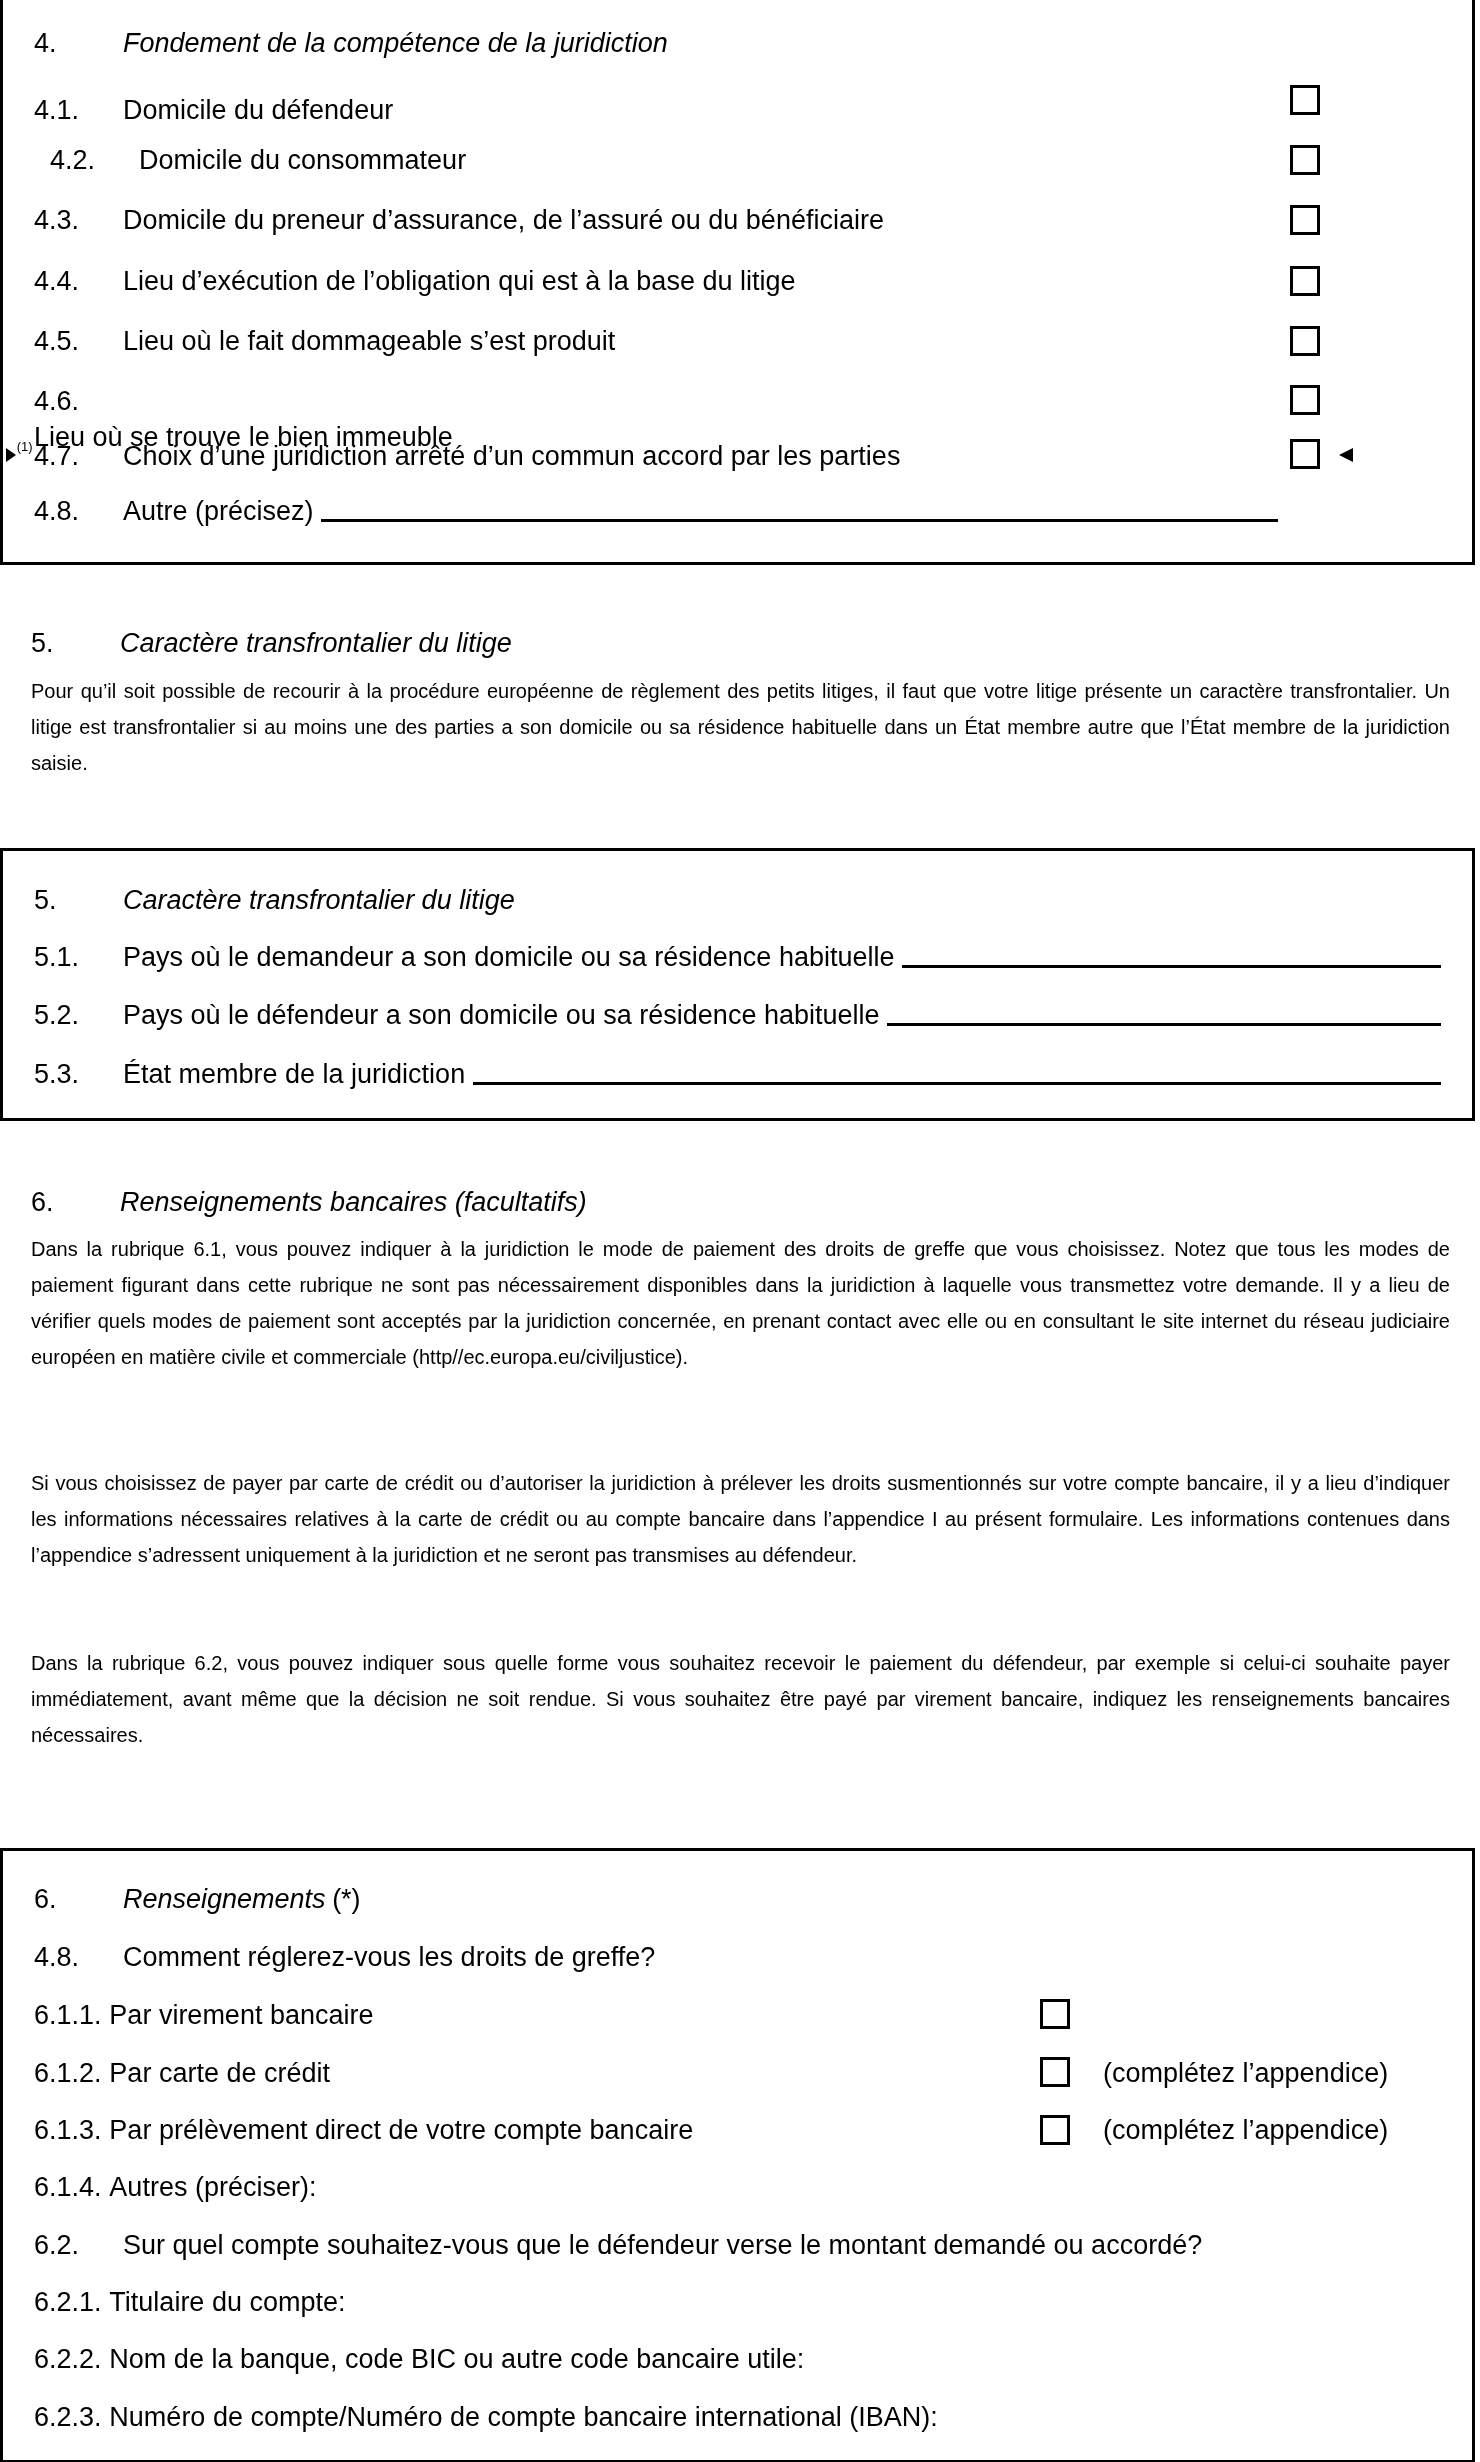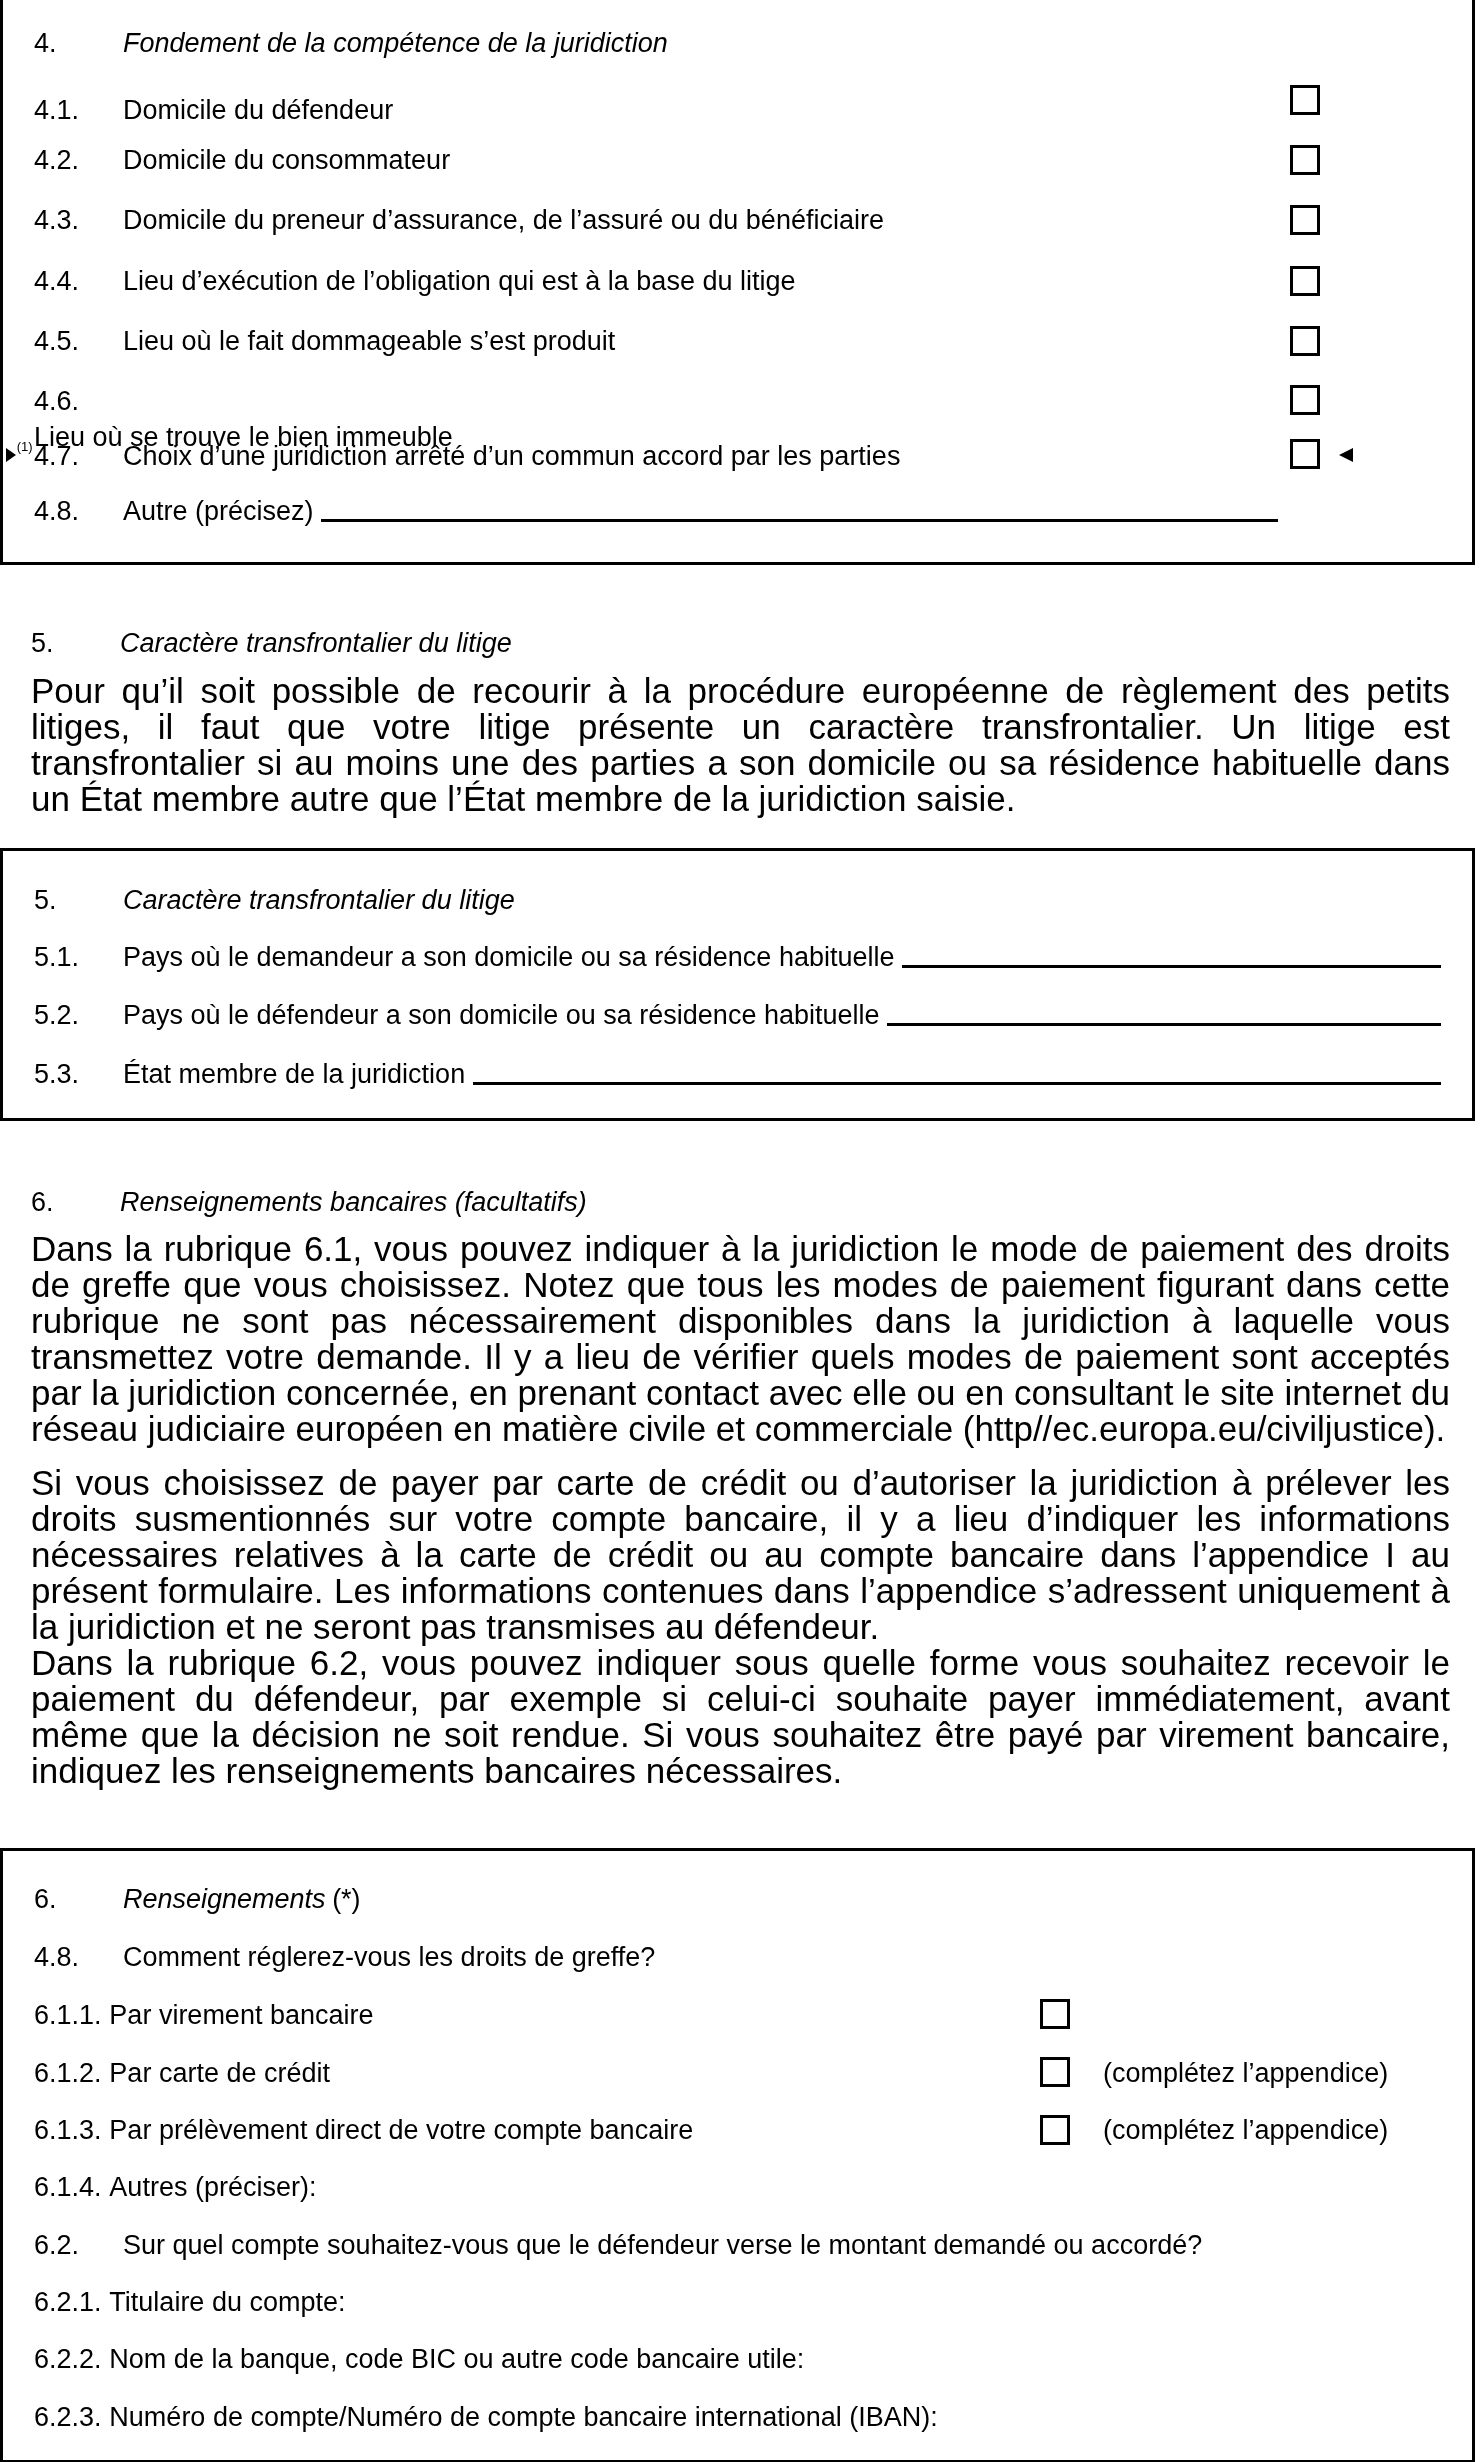--- a/index.html
+++ b/index.html
@@ -20,21 +20,21 @@
   .num { display: inline-block; width: 89px; }
   .numtight { display: inline-block; margin-right: 7.8px; }
   .title { font-style: italic; }
   .cb {
     position: absolute; width: 30px; height: 30px;
     border: 3.3px solid #000; box-sizing: border-box; background: #fff;
   }
   .fill { flex: 1; border-bottom: 3.3px solid #000; margin-left: 7.8px; height: 26px; align-self: flex-start; }
   .para {
     position: absolute; left: 31px; right: 31px;
-    text-align: justify; line-height: 36px; font-size: 35px;
+    text-align: justify; line-height: 36px; font-size: 20px;
   }
   .tri-right {
     position: absolute; width: 0; height: 0;
     border-top: 7.8px solid transparent; border-bottom: 7.8px solid transparent;
     border-left: 10.4px solid #000;
   }
   .tri-left {
     position: absolute; width: 0; height: 0;
     border-top: 7.8px solid transparent; border-bottom: 7.8px solid transparent;
     border-right: 14.3px solid #000;
@@ -50,21 +50,21 @@
     <span class="num">4.</span>
     <span class="title">Fondement de la compétence de la juridiction</span>
   </div>
 
   <div class="row" style="top:92px;">
     <span class="num">4.1.</span>
     <span>Domicile du défendeur</span>
   </div>
   <div class="cb" style="left:1287px; top:85px;"></div>
 
-  <div class="row" style="top:142px;">
+  <div class="row" style="top:142px;margin-left:16px;">
     <span class="num">4.2.</span>
     <span>Domicile du consommateur</span>
   </div>
   <div class="cb" style="left:1287px; top:145px;"></div>
 
   <div class="row" style="top:202px;">
     <span class="num">4.3.</span>
     <span>Domicile du preneur d’assurance, de l’assuré ou du bénéficiaire</span>
   </div>
   <div class="cb" style="left:1287px; top:205px;"></div>

